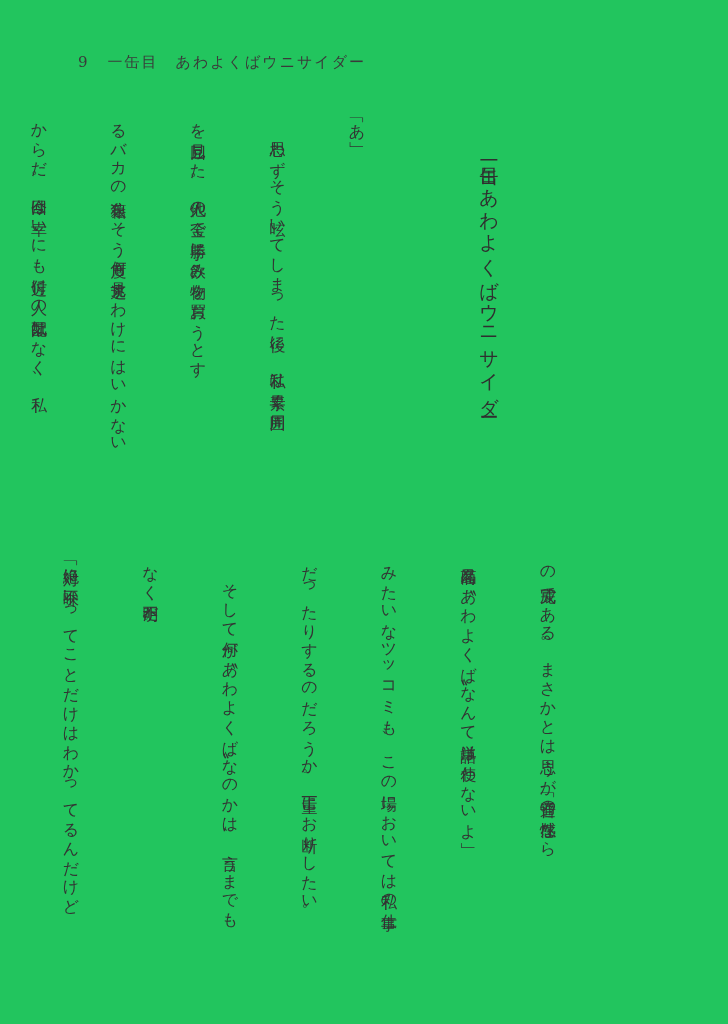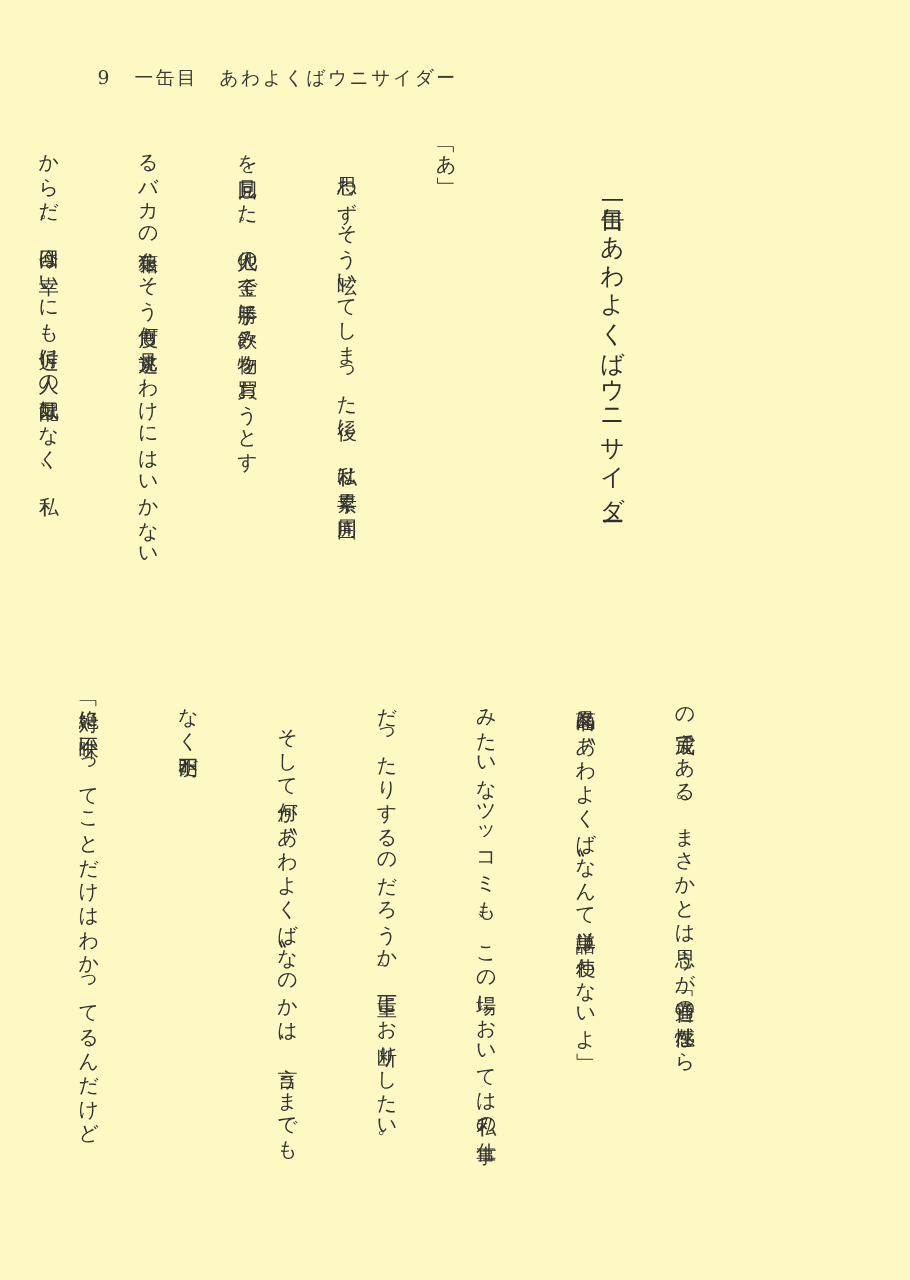--- a/index.html
+++ b/index.html
@@ -1,20 +1,20 @@
 <!DOCTYPE html>
 <html><head>
 <meta charset="utf-8">
 <style>
   html,body { margin:0; padding:0; }
   .page {
     position: relative;
     width: 728px;
     height: 1024px;
-    background: #fef9c3;
+    background: #22c55e;
     font-family: "DejaVu Serif", "Liberation Serif", serif;
     color: #333333;
     overflow: hidden;
   }
   .running-header {
     position: absolute;
     top: 53px;
     left: 78px;
     font-size: 15px;
     letter-spacing: 2px;

